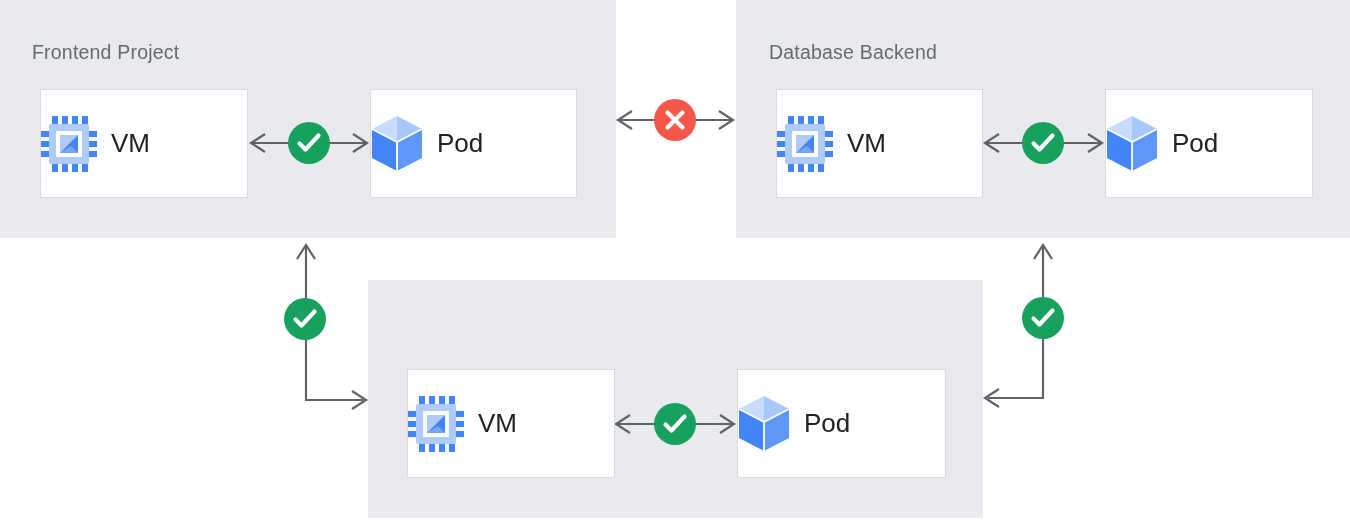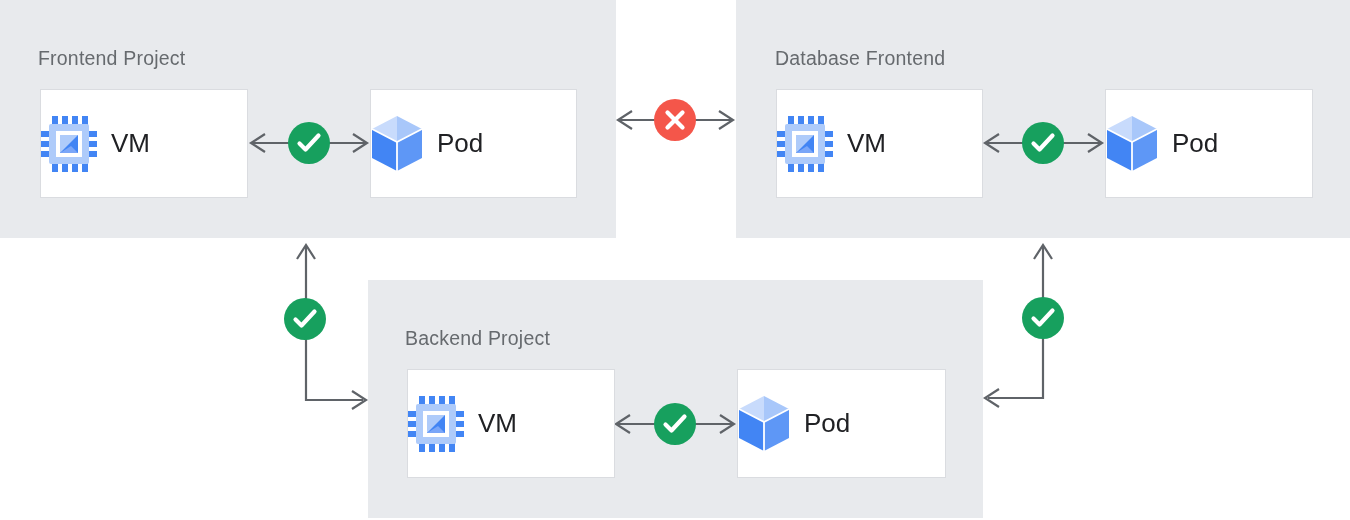--- a/index.html
+++ b/index.html
@@ -14,21 +14,21 @@
     --icon-blue:#4285f4;
     --icon-light-blue:#aecbfa;
   }
   html,body{margin:0;padding:0;background:#ffffff;}
   .stage{
     position:relative;width:1350px;height:520px;overflow:hidden;
     font-family:"Liberation Sans",sans-serif;background:#ffffff;
   }
   .project{position:absolute;background:var(--project-bg);}
   .project-title{
-    position:absolute;margin:17px;font-size:19.5px;font-weight:400;
+    position:absolute;margin:11px;font-size:19.5px;font-weight:400;
     color:var(--title-text);letter-spacing:.2px;white-space:nowrap;
   }
   .card{
     position:absolute;background:var(--card-bg);
     border:1.5px solid var(--card-border);box-sizing:border-box;
     display:flex;align-items:center;gap:14px;
   }
   .node-label{font-size:26px;color:var(--label-text);}
   .icon{display:flex;align-items:center;justify-content:center;}
   .overlay{position:absolute;left:0;top:0;pointer-events:none;}
@@ -36,22 +36,21 @@
 </head>
 <body>
 
 <div class="stage">
 
   <div class="project" style="left:0;top:0;width:616px;height:238px;"></div>
   <div class="project" style="left:736px;top:0;width:614px;height:238px;"></div>
   <div class="project" style="left:368px;top:280px;width:615px;height:238px;"></div>
 
   <h2 class="project-title" style="left:21px;top:30px;">Frontend Project</h2>
-  <h2 class="project-title" style="left:758px;top:30px;">Database Frontend</h2>
-  <h2 class="project-title" style="left:388px;top:310px;">Backend Project</h2>
+  <h2 class="project-title" style="left:758px;top:30px;">Database Backend</h2>
 
   <svg class="overlay" width="1350" height="520" viewBox="0 0 1350 520">
     <g stroke="var(--arrow)" stroke-width="2.2" fill="none">
 
       <g>
         <line x1="253" y1="143" x2="365" y2="143"></line>
         <path d="M265 134 L251 143 L265 152"></path>
         <path d="M353 134 L367 143 L353 152"></path>
       </g>
 

